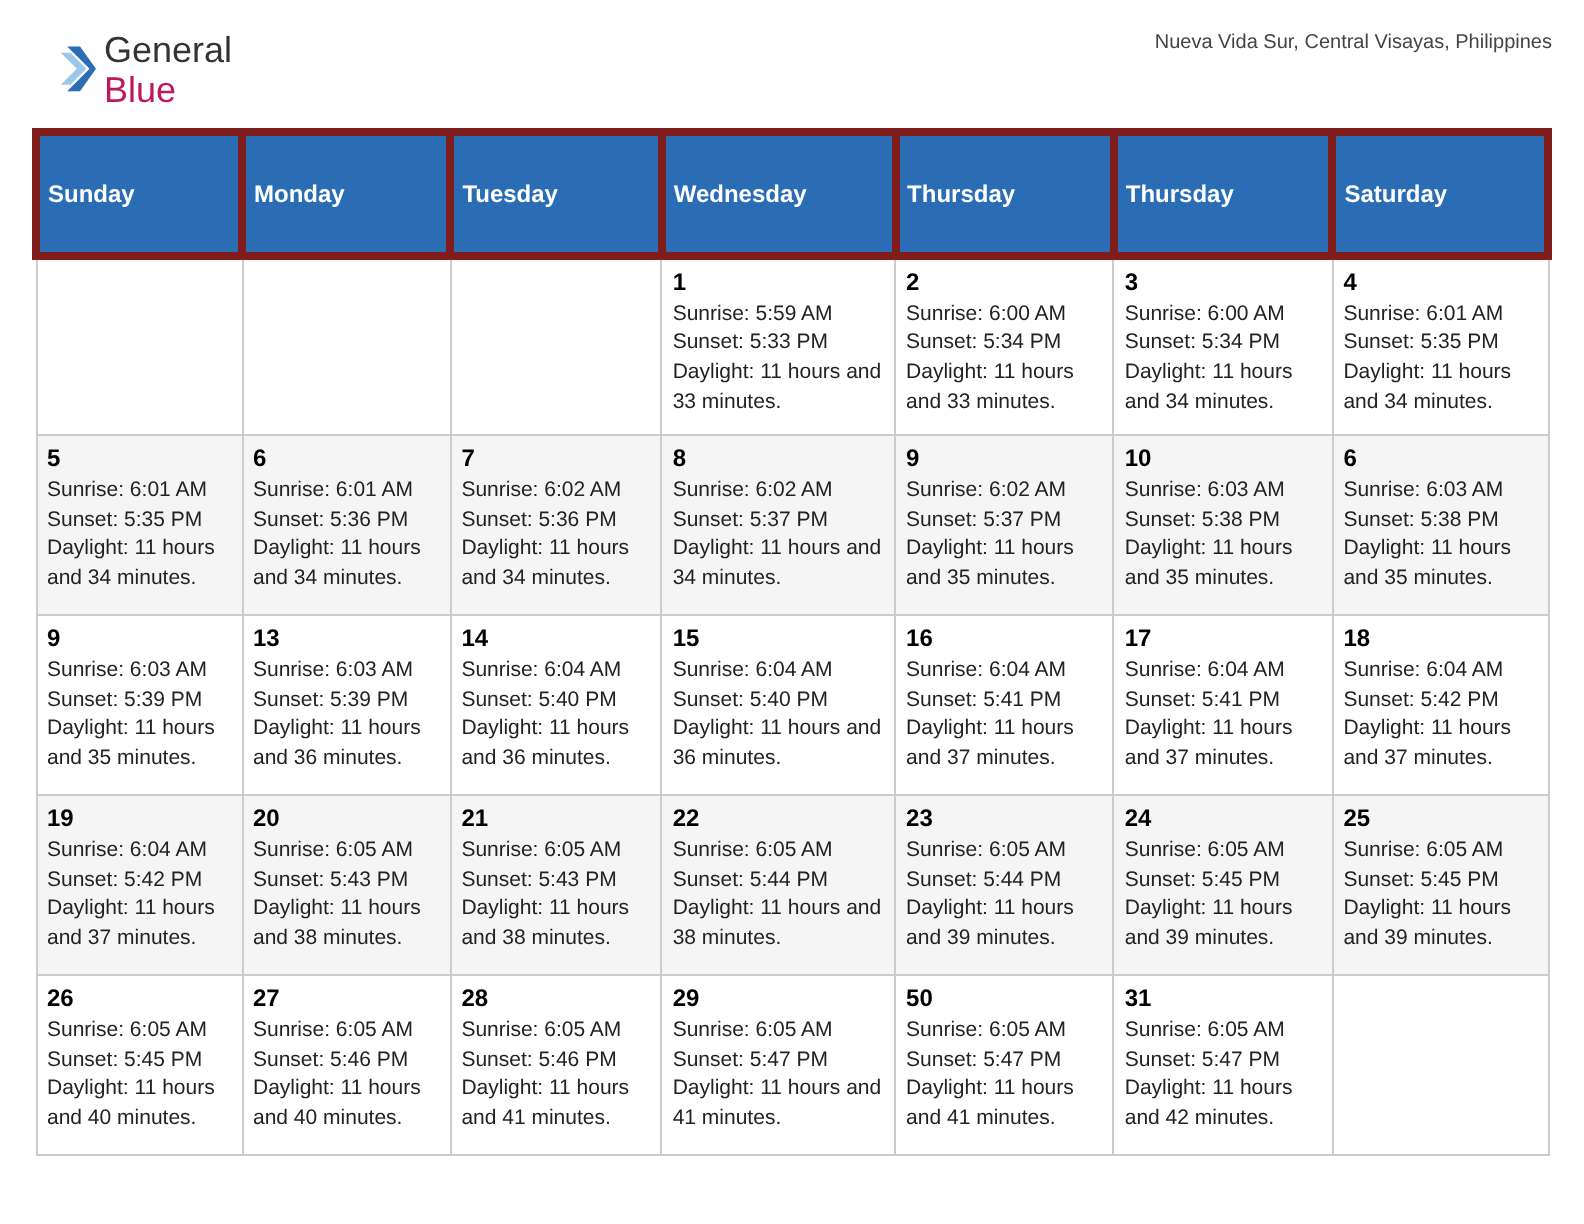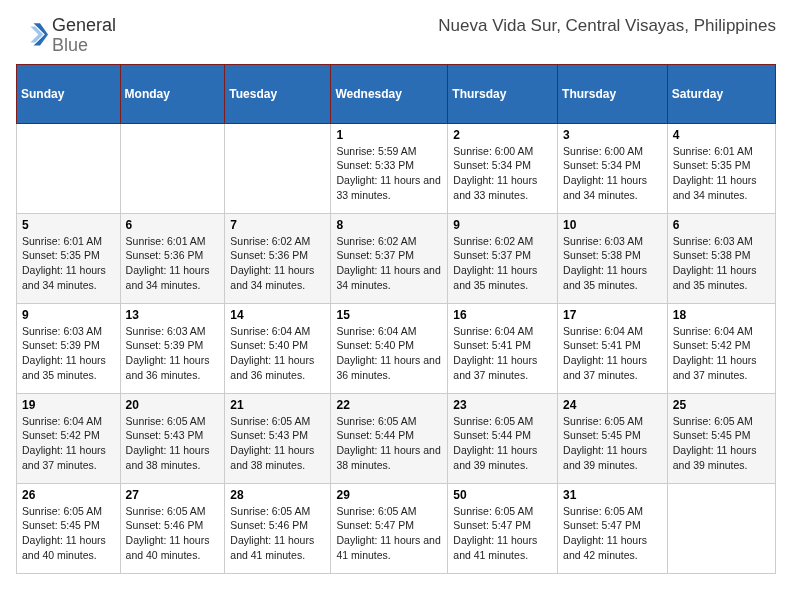--- a/index.html
+++ b/index.html
@@ -20,52 +20,52 @@
       display: flex;
       align-items: center;
       gap: 4px;
     }
     .logo-text {
       font-size: 18px;
       font-weight: normal;
       line-height: 1.1;
     }
     .logo-general { color: #333; }
-    .logo-blue { color: #737373; }
+    .logo-blue { color: #be185d; }
     .logo-icon {
       width: 32px;
       height: 32px;
     }
     .title-block {
       text-align: right;
     }
     .month-title {
       font-size: 32px;
       font-weight: bold;
       color: #222;
     }
     .location-title {
-      font-size: 17px;
+      font-size: 10px;
       color: #444;
     }
     table {
       width: 100%;
       border-collapse: collapse;
       font-size: 11px;
     }
     thead tr {
       background: #2a6db5;
       color: #fff;
     }
     thead th {
       padding: 22px 4px;
       text-align: left;
       font-size: 12px;
       font-weight: bold;
-      border: 1px solid #7f1d1d;
+      border: 4px solid #7f1d1d;
     }
     tbody tr {
       vertical-align: top;
     }
     tbody td {
       border: 1px solid #ccc;
       padding: 4px 5px;
       height: 90px;
       vertical-align: top;
       background: #fff;

